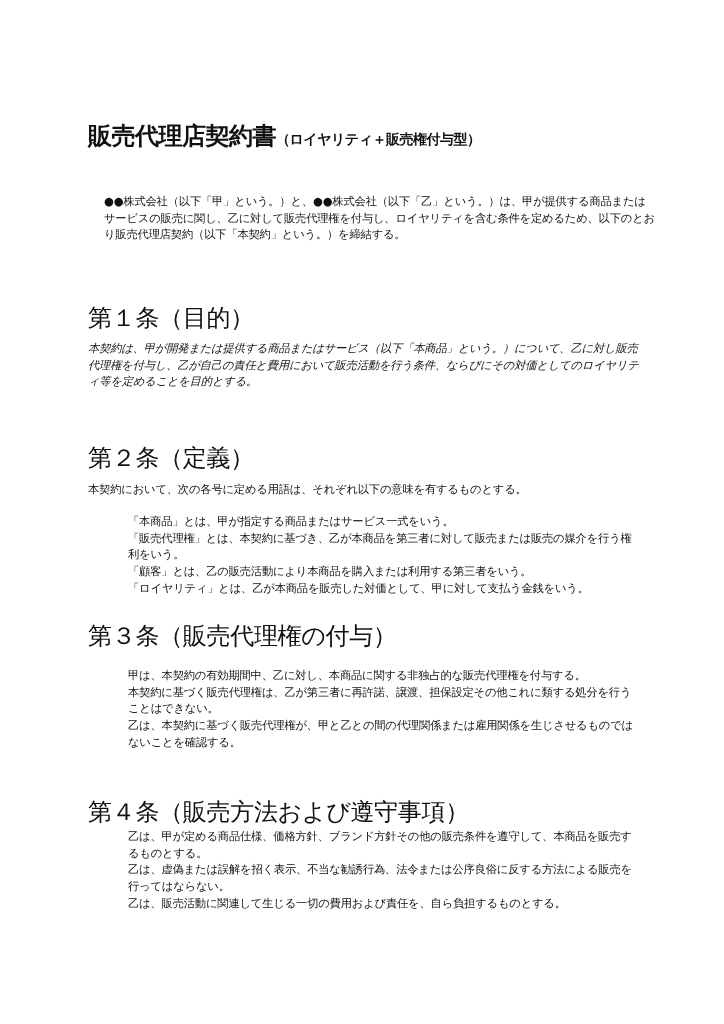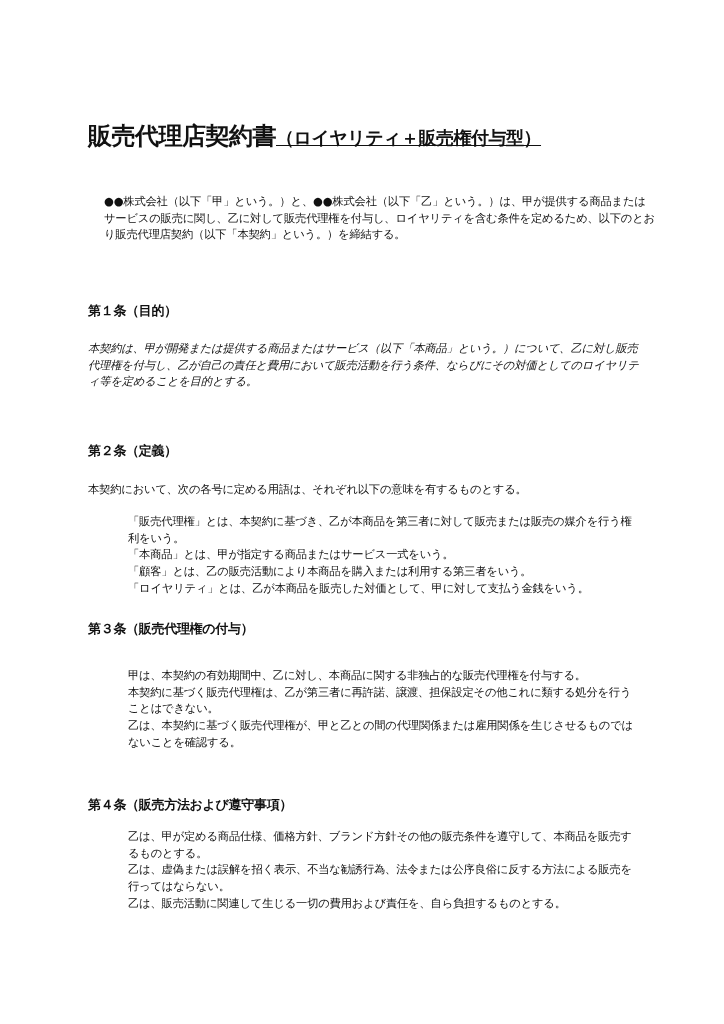--- a/index.html
+++ b/index.html
@@ -1,42 +1,42 @@
 <!DOCTYPE html>
 <html><head>
 <meta charset="utf-8">
 <style>
   html, body { margin:0; padding:0; background:#ffffff; }
   body { width:724px; height:1024px; position:relative; overflow:hidden;
          font-family: "DejaVu Sans", "Liberation Sans", sans-serif; color:#111; }
   .page { position:absolute; left:0; top:0; width:724px; height:1024px; }
   .title { position:absolute; left:88px; top:120px; font-size:24px; font-weight:bold; letter-spacing:-0.5px; white-space:nowrap; }
-  .title .sub { font-size:18px;text-decoration:underline; }
+  .title .sub { font-size:14px; }
   .para { position:absolute; font-size:11.3px; line-height:16.7px; letter-spacing:-0.2px; }
-  .h { position:absolute; left:88px; font-size:13px; font-weight:bold; white-space:nowrap; letter-spacing:-0.3px; }
+  .h { position:absolute; left:88px; font-size:24px; font-weight:normal; white-space:nowrap; letter-spacing:-0.3px; }
   .item { display:block; }
 </style>
 </head>
 <body>
 
 <div class="page">
   <div class="title">
     <span>販売代理店契約書</span><span class="sub">（ロイヤリティ＋販売権付与型）</span>
   </div>
 
   <div class="para" style="left:104px; top:194px; width:552px;">●●株式会社（以下「甲」という。）と、●●株式会社（以下「乙」という。）は、甲が提供する商品またはサービスの販売に関し、乙に対して販売代理権を付与し、ロイヤリティを含む条件を定めるため、以下のとおり販売代理店契約（以下「本契約」という。）を締結する。</div>
 
   <div class="h" style="top:302px;">第１条（目的）</div>
   <div class="para" style="left:88px; top:341px; width:552px;font-style:italic;">本契約は、甲が開発または提供する商品またはサービス（以下「本商品」という。）について、乙に対し販売代理権を付与し、乙が自己の責任と費用において販売活動を行う条件、ならびにその対価としてのロイヤリティ等を定めることを目的とする。</div>
 
   <div class="h" style="top:442px;">第２条（定義）</div>
   <div class="para" style="left:88px; top:482px; width:552px;">本契約において、次の各号に定める用語は、それぞれ以下の意味を有するものとする。</div>
   <div class="para" style="left:128px; top:514px; width:512px;">
+    <span class="item">「本商品」とは、甲が指定する商品またはサービス一式をいう。</span>
     <span class="item">「販売代理権」とは、本契約に基づき、乙が本商品を第三者に対して販売または販売の媒介を行う権利をいう。</span>
-    <span class="item">「本商品」とは、甲が指定する商品またはサービス一式をいう。</span>
     <span class="item">「顧客」とは、乙の販売活動により本商品を購入または利用する第三者をいう。</span>
     <span class="item">「ロイヤリティ」とは、乙が本商品を販売した対価として、甲に対して支払う金銭をいう。</span>
   </div>
 
   <div class="h" style="top:620px;">第３条（販売代理権の付与）</div>
   <div class="para" style="left:128px; top:668px; width:512px;">
     <span class="item">甲は、本契約の有効期間中、乙に対し、本商品に関する非独占的な販売代理権を付与する。</span>
     <span class="item">本契約に基づく販売代理権は、乙が第三者に再許諾、譲渡、担保設定その他これに類する処分を行うことはできない。</span>
     <span class="item">乙は、本契約に基づく販売代理権が、甲と乙との間の代理関係または雇用関係を生じさせるものではないことを確認する。</span>
   </div>

